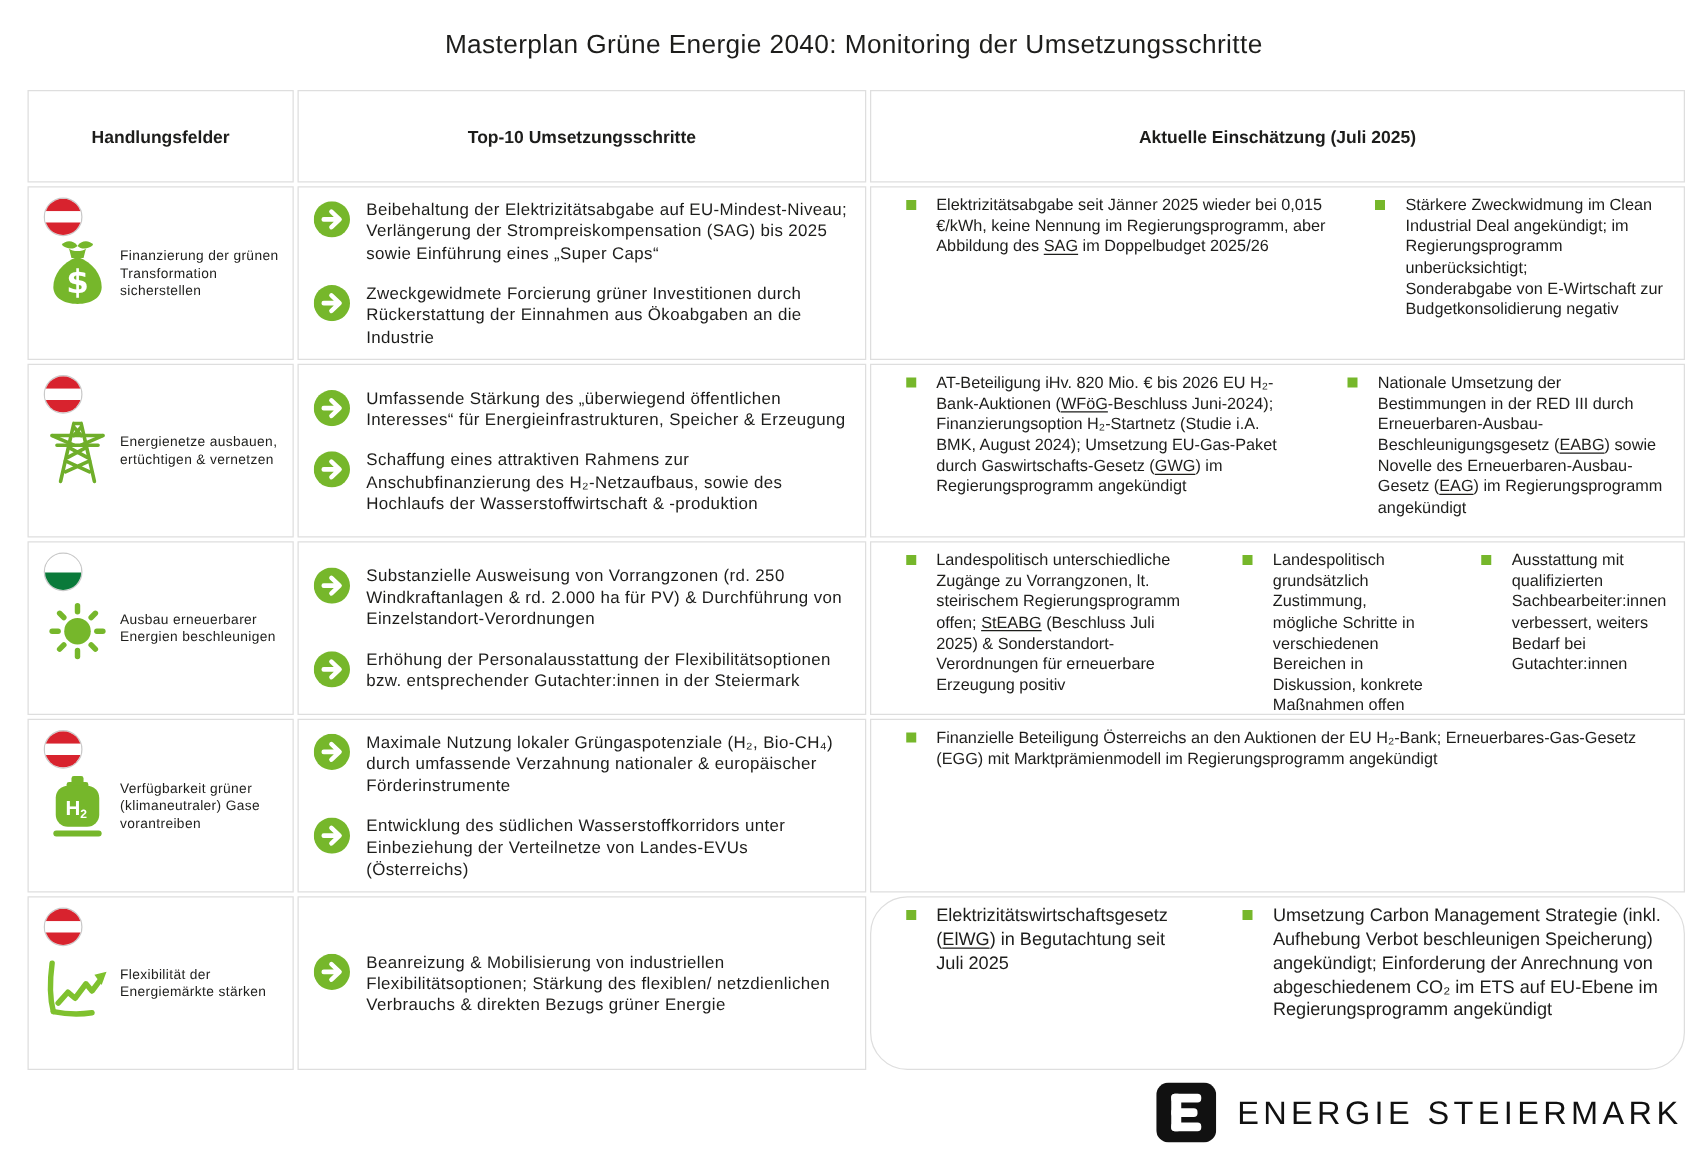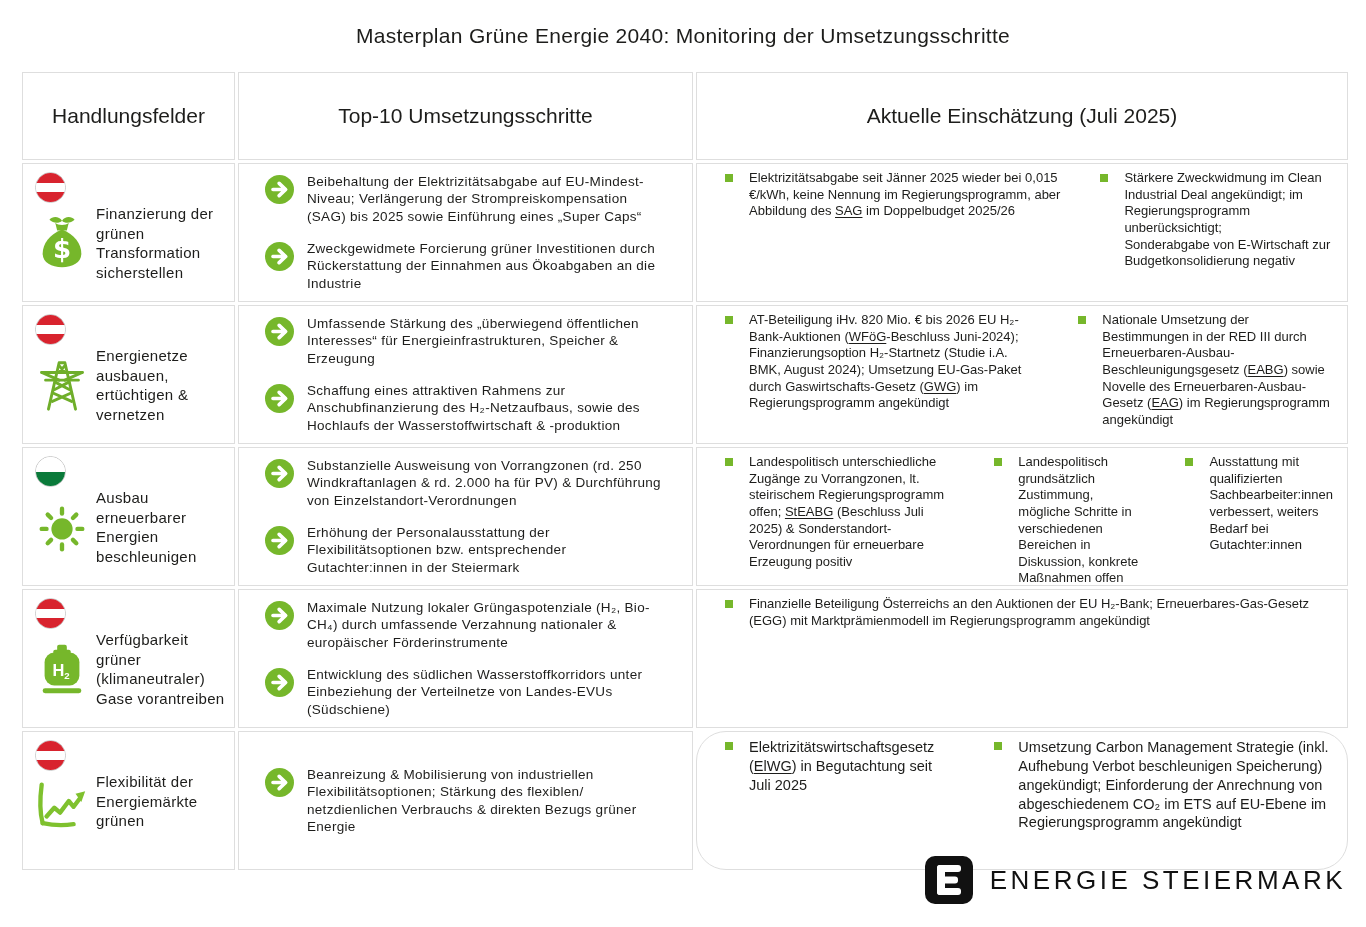--- a/index.html
+++ b/index.html
@@ -6,56 +6,56 @@
   body{
     width:1366px;height:927px;position:relative;overflow:hidden;
     font-family:"Liberation Sans",sans-serif;color:#1d1d1b;
   }
   .title{
     text-align:center;padding-top:24px;font-size:21px;letter-spacing:.3px;
   }
   .tbl{margin:24px 18px 0 22px;}
   .hrow,.trow{display:grid;grid-template-columns:213px 455px 1fr;gap:3px;margin-bottom:3px;}
   .cell{background:#fff;border:1px solid #dedede;box-sizing:border-box;}
-  .hcell{height:88px;display:flex;align-items:center;justify-content:center;font-size:21px;}
+  .hcell{height:74px;display:flex;align-items:center;justify-content:center;font-size:14px;font-weight:bold;}
   .trow .cell{height:139px;}
 
   
   .c1{position:relative;}
   .flag{
     position:absolute;top:8px;left:12px;width:29px;height:29px;border-radius:50%;
     overflow:hidden;border:1px solid #c9c9c9;display:flex;flex-direction:column;
   }
   .flag .st{flex:1;}
   .flag .r{background:#d8232e;}
   .flag .w{background:#ffffff;}
   .flag .g{background:#0a7a3a;}
   .field{position:absolute;top:40px;left:10px;right:4px;display:flex;align-items:center;gap:5px;}
   .ficon{width:58px;height:58px;flex:0 0 auto;}
   .ficon svg{width:100%;height:100%;}
-  .flabel{font-size:15px;line-height:1.3;letter-spacing:.3px;}
+  .flabel{font-size:11px;line-height:1.3;letter-spacing:.3px;}
 
   
-  .c2{display:flex;flex-direction:column;justify-content:center;gap:15px;padding:6px 26px;}
+  .c2{display:flex;flex-direction:column;justify-content:center;gap:15px;padding:6px 12px;}
   .step{display:flex;align-items:flex-start;gap:13px;}
   .arrow{width:29px;height:29px;flex:0 0 auto;margin-top:2px;}
   .arrow svg{width:100%;height:100%;}
   .stext{font-size:13.5px;line-height:1.28;letter-spacing:.3px;}
 
   
   .c3{display:flex;flex-direction:row;justify-content:center;gap:11px;padding:6px 14px 6px 0;}
   .assess{display:flex;align-items:flex-start;gap:16px;padding-left:28px;}
   .sq{width:8px;height:8px;background:#76b72b;flex:0 0 auto;margin-top:4px;}
   .atext{font-size:13px;line-height:1.28;white-space:pre-line;}
   .trow:last-child .atext{font-size:14.5px;line-height:1.3;}
   .trow:last-child .c3{gap:32px;border-radius:30px;}
   .atext u{text-underline-offset:2px;}
 
   
-  .footer{position:absolute;right:20px;bottom:23px;display:flex;align-items:center;gap:17px;}
+  .footer{position:absolute;right:20px;bottom:13px;display:flex;align-items:center;gap:17px;}
   .logobox{width:48px;height:48px;display:block;}
   .logobox svg{width:100%;height:100%;}
   .brand{font-size:26px;letter-spacing:3.5px;color:#111;}
 </style>
 </head>
 <body>
 
 <div class="title">Masterplan Grüne Energie 2040: Monitoring der Umsetzungsschritte</div>
 
 <div class="tbl">
@@ -247,21 +247,21 @@
     <circle cx="20" cy="20" r="20" fill="#76b72b"></circle>
     <path d="M11 20 H26 M19.5 11.5 L28.5 20 L19.5 28.5" fill="none" stroke="#fff" stroke-width="5" stroke-linecap="round" stroke-linejoin="round"></path>
   </svg></span>
           <span class="stext">Maximale Nutzung lokaler Grüngaspotenziale (H₂, Bio-CH₄) durch umfassende Verzahnung nationaler &amp; europäischer Förderinstrumente</span>
         </div>
         <div class="step">
           <span class="arrow"><svg viewBox="0 0 40 40" aria-hidden="true">
     <circle cx="20" cy="20" r="20" fill="#76b72b"></circle>
     <path d="M11 20 H26 M19.5 11.5 L28.5 20 L19.5 28.5" fill="none" stroke="#fff" stroke-width="5" stroke-linecap="round" stroke-linejoin="round"></path>
   </svg></span>
-          <span class="stext">Entwicklung des südlichen Wasserstoffkorridors unter Einbeziehung der Verteilnetze von Landes-EVUs (Südschiene)</span>
+          <span class="stext">Entwicklung des südlichen Wasserstoffkorridors unter Einbeziehung der Verteilnetze von Landes-EVUs (Österreichs)</span>
         </div>
     </div>
     <div class="cell c3">
 
         <div class="assess">
           <span class="sq"></span>
           <span class="atext">Finanzielle Beteiligung Österreichs an den Auktionen der EU H₂-Bank; Erneuerbares-Gas-Gesetz (EGG) mit Marktprämienmodell im Regierungsprogramm angekündigt</span>
         </div>
     </div>
   </div>
@@ -274,21 +274,21 @@
           </span>
       <div class="field">
         <span class="ficon"><svg viewBox="0 0 60 60" aria-hidden="true">
     <g fill="none" stroke="#7fc12e" stroke-width="4.5" stroke-linecap="round" stroke-linejoin="round">
       <path d="M9 13 C7 28 7 42 10 53"></path>
       <path d="M10 53 C22 55.5 32 55.5 42 54"></path>
       <path d="M14 46 L22 37 L28 42 L37 30 L42 36 L48 28"></path>
     </g>
     <path d="M54 20 L44 22.5 L50 31 Z" fill="#7fc12e"></path>
   </svg></span>
-        <span class="flabel">Flexibilität der Energiemärkte grünen</span>
+        <span class="flabel">Flexibilität der Energiemärkte stärken</span>
       </div>
     </div>
     <div class="cell c2">
 
         <div class="step">
           <span class="arrow"><svg viewBox="0 0 40 40" aria-hidden="true">
     <circle cx="20" cy="20" r="20" fill="#76b72b"></circle>
     <path d="M11 20 H26 M19.5 11.5 L28.5 20 L19.5 28.5" fill="none" stroke="#fff" stroke-width="5" stroke-linecap="round" stroke-linejoin="round"></path>
   </svg></span>
           <span class="stext">Beanreizung &amp; Mobilisierung von industriellen Flexibilitätsoptionen; Stärkung des flexiblen/ netzdienlichen Verbrauchs &amp; direkten Bezugs grüner Energie</span>

